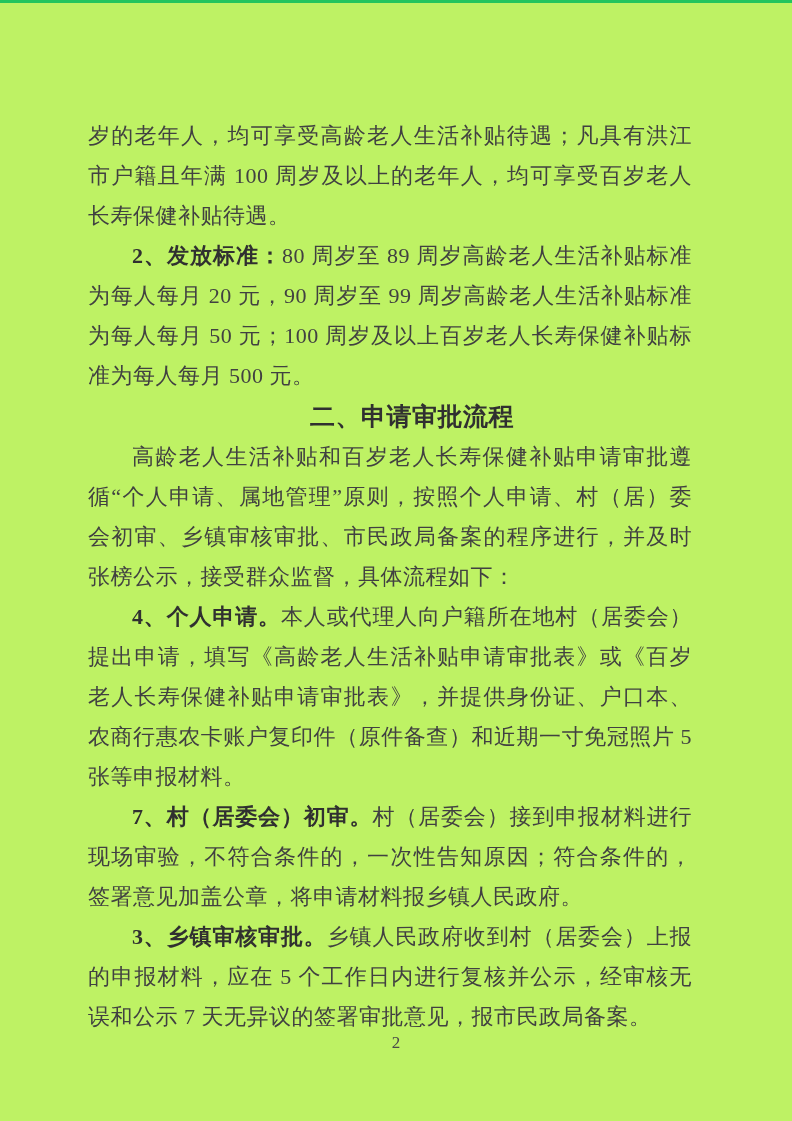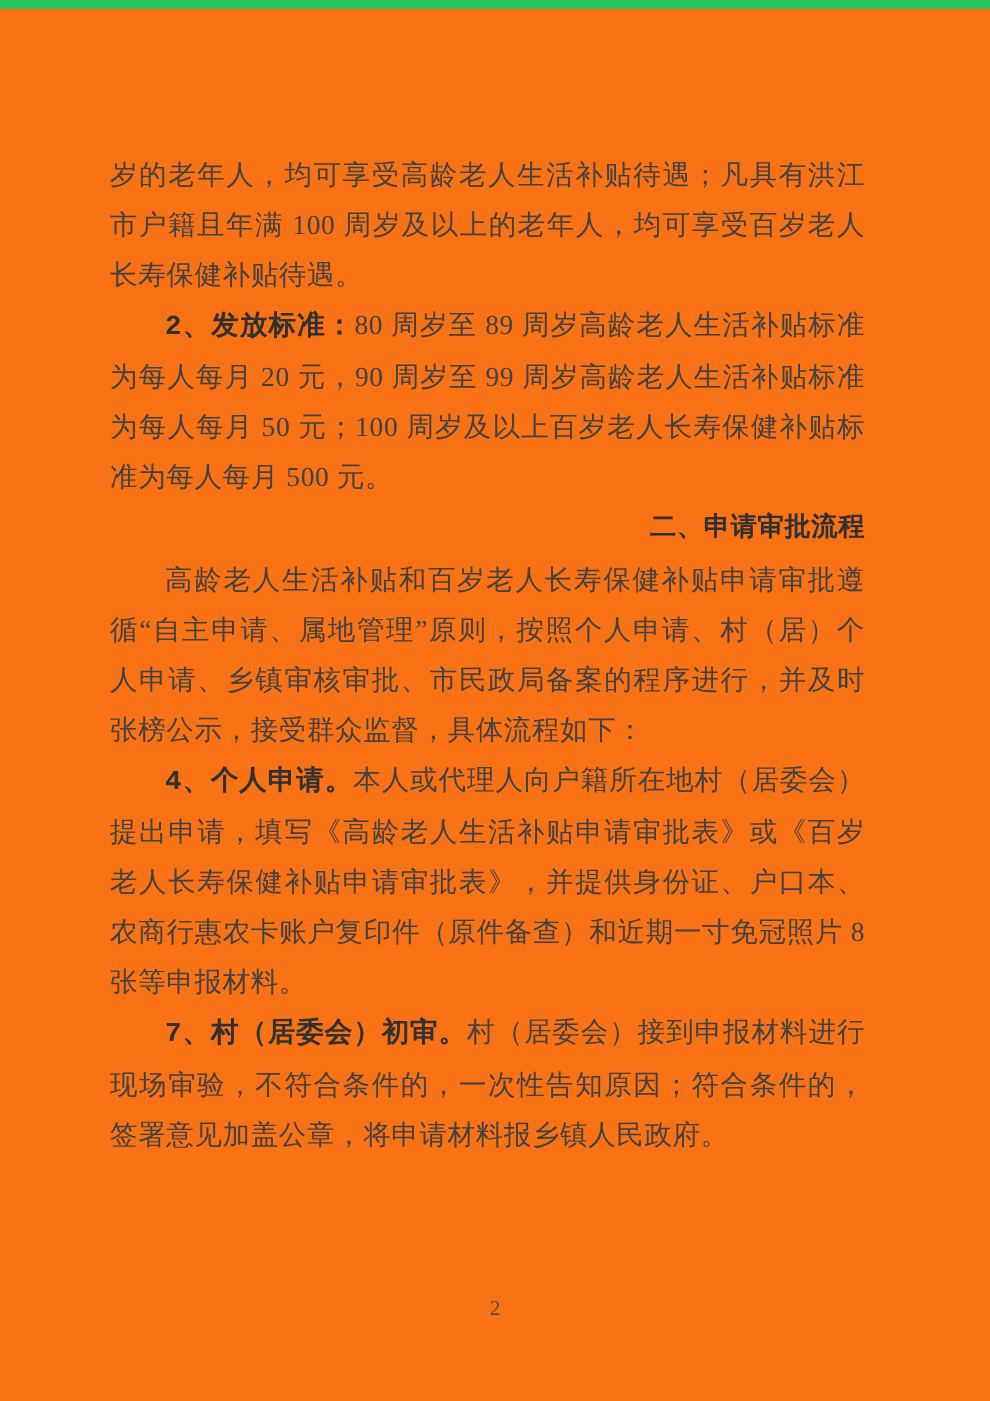--- a/index.html
+++ b/index.html
@@ -5,22 +5,22 @@
   html, body {
     margin: 0;
     padding: 0;
     background: #ffffff;
   }
   .page {
     position: relative;
     width: 792px;
     height: 1121px;
     margin: 0 auto;
-    background: #f97316;
-    border-top: 7px solid #22c55e;
+    background: #bef264;
+    border-top: 3px solid #22c55e;
     overflow: hidden;
     font-family: "Liberation Serif", "DejaVu Serif", serif;
     color: #414141;
     box-sizing: border-box;
   }
   .content {
     position: absolute;
     left: 88px;
     top: 0;
     width: 604px;
@@ -32,28 +32,28 @@
     line-height: 40px;
     text-align: justify;
     letter-spacing: 0.5px;
   }
   .content p.indent {
     text-indent: 44px;
   }
   .content p.heading {
     font-weight: bold;
     color: #303030;
-    text-align: right;
+    text-align: center;
     font-family: "Liberation Sans", "DejaVu Sans", sans-serif;
-    font-size: 21px;
+    font-size: 25px;
   }
   .content p .lead {
     font-weight: bold;
     color: #303030;
-    font-family: Liberation Mono, monospace;
+    font-family: Liberation Serif, serif;
   }
   .footer {
     position: absolute;
     top: 1028px;
     left: 0;
     width: 100%;
     text-align: center;
     font-size: 17px;
     line-height: 24px;
     color: #4a4a4a;
@@ -61,18 +61,19 @@
   }
 </style>
 </head>
 <body>
 
 <div class="page">
   <div class="content">
       <p class=""><span>岁的老年人，均可享受高龄老人生活补贴待遇；凡具有洪江市户籍且年满 100 周岁及以上的老年人，均可享受百岁老人长寿保健补贴待遇。</span></p>
       <p class="indent"><span class="lead">2、发放标准：</span><span>80 周岁至 89 周岁高龄老人生活补贴标准为每人每月 20 元，90 周岁至 99 周岁高龄老人生活补贴标准为每人每月 50 元；100 周岁及以上百岁老人长寿保健补贴标准为每人每月 500 元。</span></p>
       <p class="heading indent"><span class="lead">二、申请审批流程</span></p>
-      <p class="indent"><span>高龄老人生活补贴和百岁老人长寿保健补贴申请审批遵循“自主申请、属地管理”原则，按照个人申请、村（居）个人申请、乡镇审核审批、市民政局备案的程序进行，并及时张榜公示，接受群众监督，具体流程如下：</span></p>
-      <p class="indent"><span class="lead">4、个人申请。</span><span>本人或代理人向户籍所在地村（居委会）提出申请，填写《高龄老人生活补贴申请审批表》或《百岁老人长寿保健补贴申请审批表》，并提供身份证、户口本、农商行惠农卡账户复印件（原件备查）和近期一寸免冠照片 8 张等申报材料。</span></p>
+      <p class="indent"><span>高龄老人生活补贴和百岁老人长寿保健补贴申请审批遵循“个人申请、属地管理”原则，按照个人申请、村（居）委会初审、乡镇审核审批、市民政局备案的程序进行，并及时张榜公示，接受群众监督，具体流程如下：</span></p>
+      <p class="indent"><span class="lead">4、个人申请。</span><span>本人或代理人向户籍所在地村（居委会）提出申请，填写《高龄老人生活补贴申请审批表》或《百岁老人长寿保健补贴申请审批表》，并提供身份证、户口本、农商行惠农卡账户复印件（原件备查）和近期一寸免冠照片 5 张等申报材料。</span></p>
       <p class="indent"><span class="lead">7、村（居委会）初审。</span><span>村（居委会）接到申报材料进行现场审验，不符合条件的，一次性告知原因；符合条件的，签署意见加盖公章，将申请材料报乡镇人民政府。</span></p>
+      <p class="indent"><span class="lead">3、乡镇审核审批。</span><span>乡镇人民政府收到村（居委会）上报的申报材料，应在 5 个工作日内进行复核并公示，经审核无误和公示 7 天无异议的签署审批意见，报市民政局备案。</span></p>
     </div>
   <div class="footer">2</div>
 </div>
 
 </body></html>

